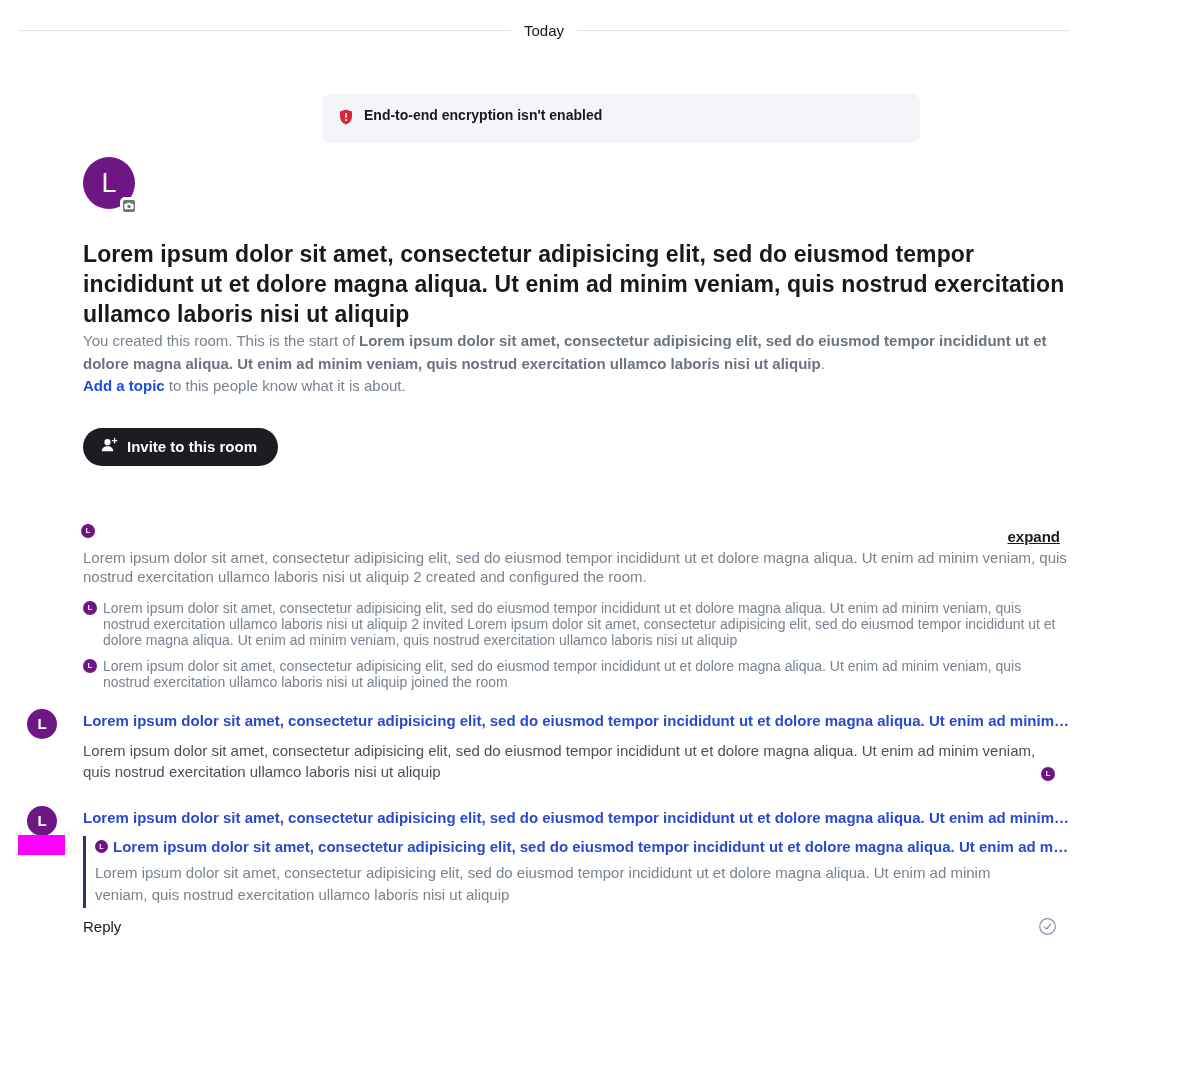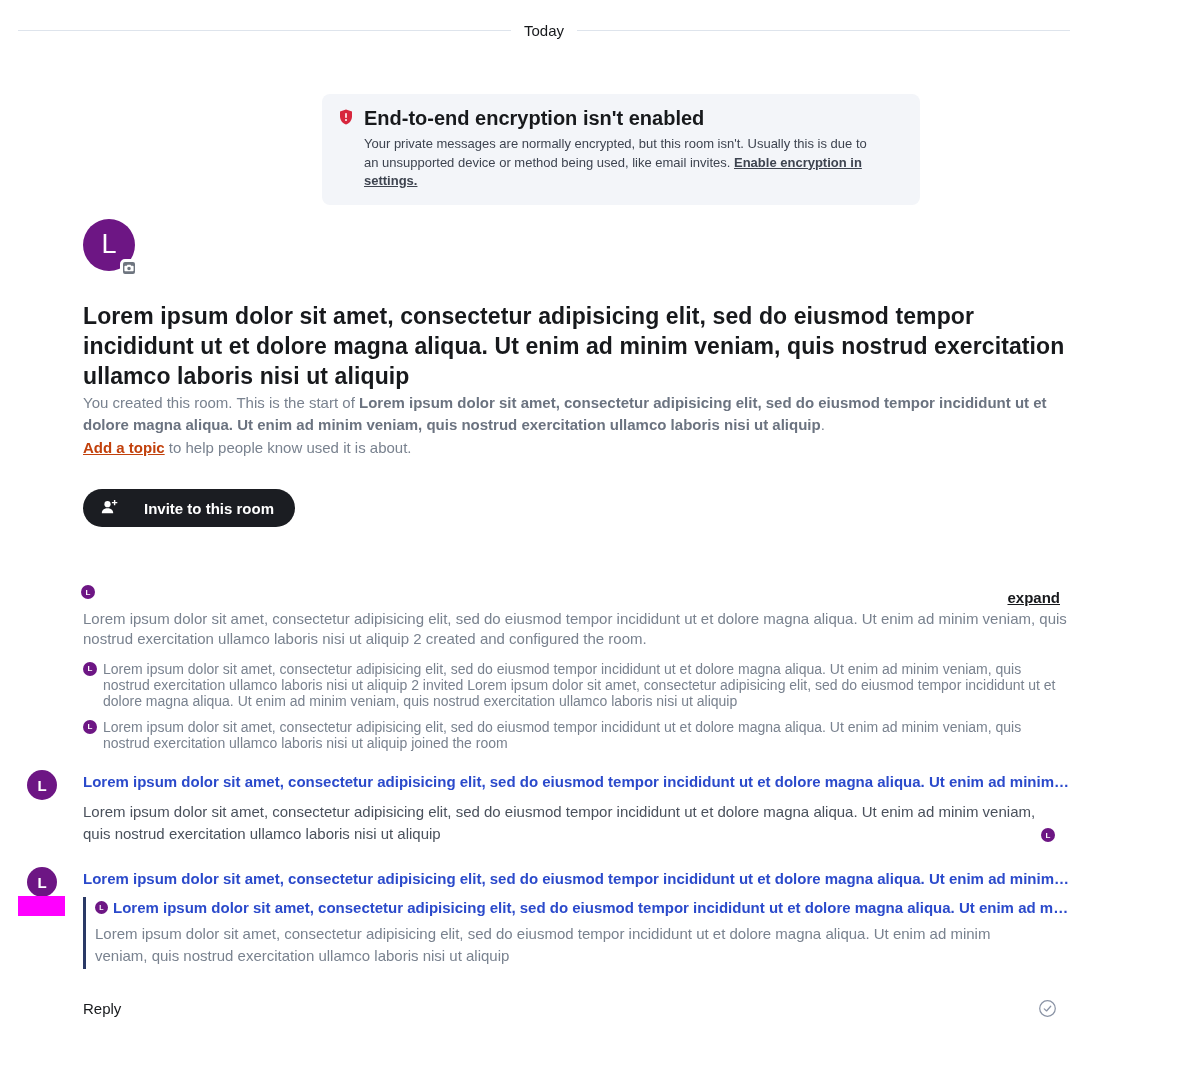--- a/index.html
+++ b/index.html
@@ -31,21 +31,21 @@
   .date-separator .label{font-size:15px;color:var(--text-dark);}
 
   
   .warning{
     margin:55px 0 0 322px;width:598px;
     background:#F3F5F9;border-radius:8px;
     padding:13px 18px 14px 16px;
     display:flex;gap:10px;
   }
   .warning .shield{flex:0 0 16px;margin-top:2px;}
-  .warning .w-title{font-size:20px;font-weight:bold;color:var(--text-dark);margin-bottom:5px;}
+  .warning .w-title{font-size:14px;font-weight:bold;color:var(--text-dark);}
   .warning .w-body{font-size:13px;line-height:18.5px;color:#3E4450;max-width:515px;}
   .warning .w-link{font-weight:bold;text-decoration:underline;color:#3E4450;cursor:pointer;}
 
   
   .intro{margin-left:83px;margin-top:14px;}
   .big-avatar{
     position:relative;width:52px;height:52px;border-radius:50%;
     background:var(--avatar-purple);color:#fff;
     display:flex;align-items:center;justify-content:center;
     font-size:27px;font-weight:500;
@@ -58,26 +58,26 @@
   .room-name{
     margin-top:30px;max-width:1076px;
     font-size:23px;line-height:30px;font-weight:600;color:var(--text-dark);
     letter-spacing:0.1px;
   }
   .intro-text{
     margin-top:1px;max-width:1040px;
     font-size:15px;line-height:22.5px;color:var(--text-gray);
   }
   .intro-text b{color:#6B7380;}
-  .topic-link{font-weight:bold;text-decoration:underline;color:#c2410c;cursor:pointer;}
+  .topic-link{font-weight:bold;color:#1d4ed8;cursor:pointer;}
   .invite-btn{
     margin-top:30px;height:38px;border:none;border-radius:19px;
     background:#1B1D22;color:#fff;font-family:inherit;
     font-size:15px;font-weight:bold;
-    display:inline-flex;align-items:center;gap:26px;padding:0 21px 0 17px;
+    display:inline-flex;align-items:center;gap:9px;padding:0 21px 0 17px;
     cursor:pointer;
   }
 
   
   .mini-avatar{
     display:inline-flex;align-items:center;justify-content:center;
     width:14px;height:14px;border-radius:50%;
     background:var(--avatar-purple);color:#fff;
     font-size:8px;font-weight:bold;flex:0 0 14px;
   }
@@ -144,21 +144,21 @@
     width:13px;height:13px;border-radius:50%;flex:0 0 13px;
     background:var(--avatar-purple);color:#fff;font-size:7px;font-weight:bold;
   }
   .quote-sender .q-name{
     white-space:nowrap;overflow:hidden;text-overflow:ellipsis;max-width:970px;
   }
   .quote-body{
     margin-top:7px;max-width:950px;
     font-size:15px;line-height:22px;color:var(--text-gray);
   }
-  .reply-row{position:relative;margin-top:30px;}
+  .reply-row{position:relative;margin-top:9px;}
   .reply-text{font-size:15px;line-height:19px;color:var(--text-dark);}
   .sent-indicator{position:absolute;right:13px;top:0;cursor:pointer;}
 </style>
 </head>
 <body>
 
 <div class="page">
 
   <div class="date-separator">
     <div class="line"></div>
@@ -169,39 +169,36 @@
   <div class="warning">
     <span class="shield">
       <svg viewBox="0 0 16 16" width="16" height="16">
         <path fill="#D7263D" d="M8 .5 L14 2.6 V7.2 C14 11.4 11.5 14.1 8 15.5 C4.5 14.1 2 11.4 2 7.2 V2.6 Z"></path>
         <rect x="7.2" y="3.9" width="1.6" height="5.1" rx="0.8" fill="#fff"></rect>
         <circle cx="8" cy="11.1" r="1" fill="#fff"></circle>
       </svg>
     </span>
     <div>
       <div class="w-title">End-to-end encryption isn't enabled</div>
-      <div class="w-body">
-        <span>Your private messages are normally encrypted, but this room isn't. Usually this is due to an unsupported device or method being used, like email invites. </span><a class="w-link">Enable encryption in settings.</a>
-      </div>
     </div>
   </div>
 
   <div class="intro">
     <div class="big-avatar">
       <span>L</span>
       <span class="cam-badge">
         <svg viewBox="0 0 12 12" width="10" height="10">
           <path fill="#fff" fill-rule="evenodd" d="M4.2 2 L3.4 3.2 H1.5 A1 1 0 0 0 .5 4.2 V9 A1 1 0 0 0 1.5 10 H10.5 A1 1 0 0 0 11.5 9 V4.2 A1 1 0 0 0 10.5 3.2 H8.6 L7.8 2 Z M6 4.6 A2.1 2.1 0 1 1 6 8.8 A2.1 2.1 0 0 1 6 4.6 Z"></path>
         </svg>
       </span>
     </div>
     <h1 class="room-name">Lorem ipsum dolor sit amet, consectetur adipisicing elit, sed do eiusmod tempor incididunt ut et dolore magna aliqua. Ut enim ad minim veniam, quis nostrud exercitation ullamco laboris nisi ut aliquip</h1>
     <p class="intro-text">
       <span>You created this room. This is the start of </span><b>Lorem ipsum dolor sit amet, consectetur adipisicing elit, sed do eiusmod tempor incididunt ut et dolore magna aliqua. Ut enim ad minim veniam, quis nostrud exercitation ullamco laboris nisi ut aliquip</b><span>.</span><br>
-      <a class="topic-link">Add a topic</a><span> to help people know used it is about.</span>
+      <a class="topic-link">Add a topic</a><span> to this people know what it is about.</span>
     </p>
     <button class="invite-btn">
       <span>
         <svg viewBox="0 0 18 18" width="18" height="18" fill="#fff">
           <circle cx="7.5" cy="6.2" r="3.1"></circle>
           <path d="M1.8 15.3 C1.8 11.9 4.2 10.3 7.5 10.3 C10.8 10.3 13.2 11.9 13.2 15.3 Z"></path>
           <path d="M13.9 1.9 h1.4 v2 h2 v1.4 h-2 v2 h-1.4 v-2 h-2 V3.9 h2 Z"></path>
         </svg>
       </span>
       <span>Invite to this room</span>

